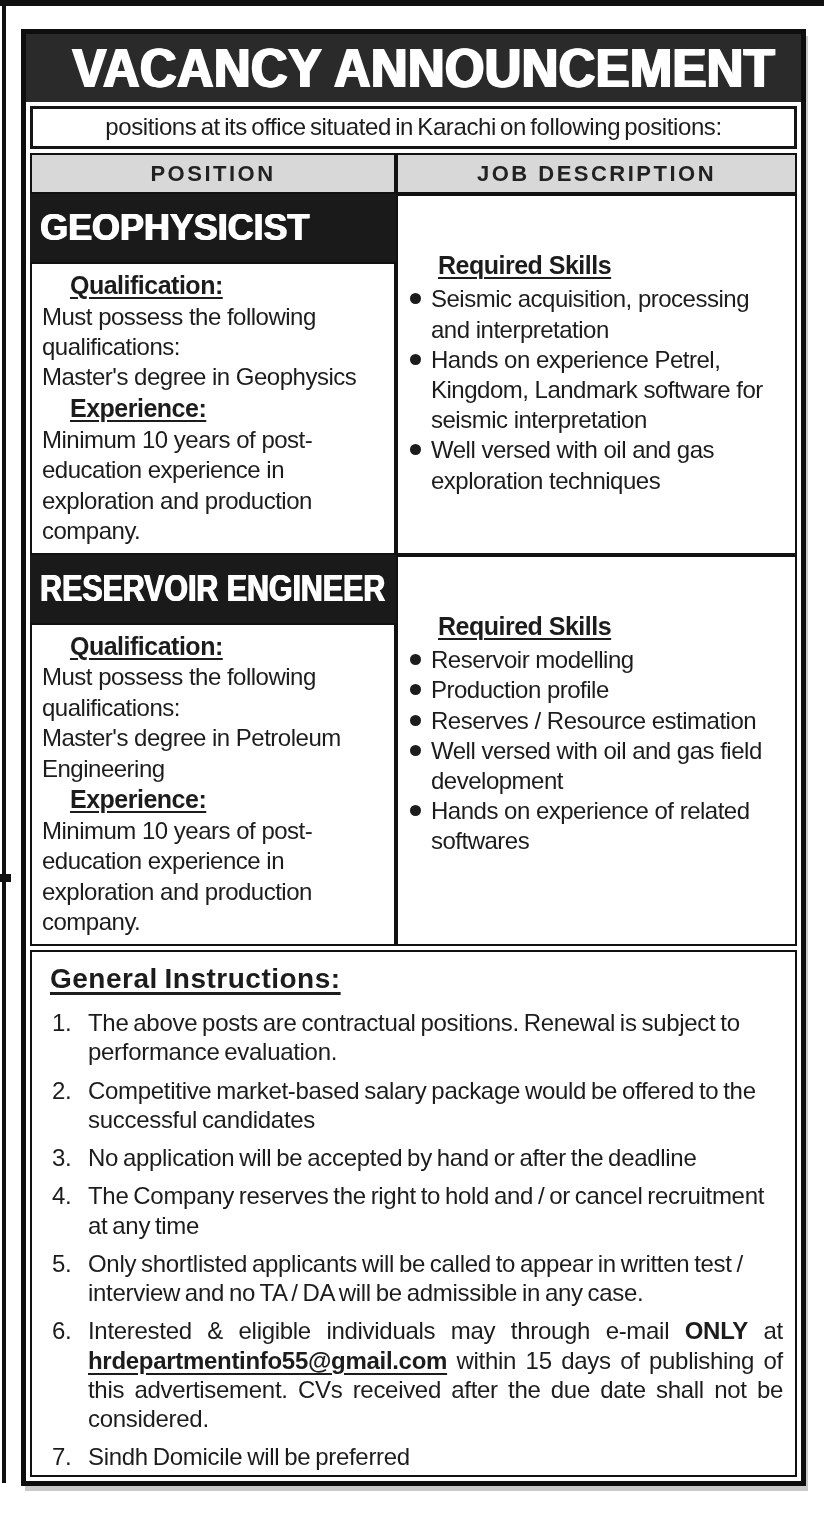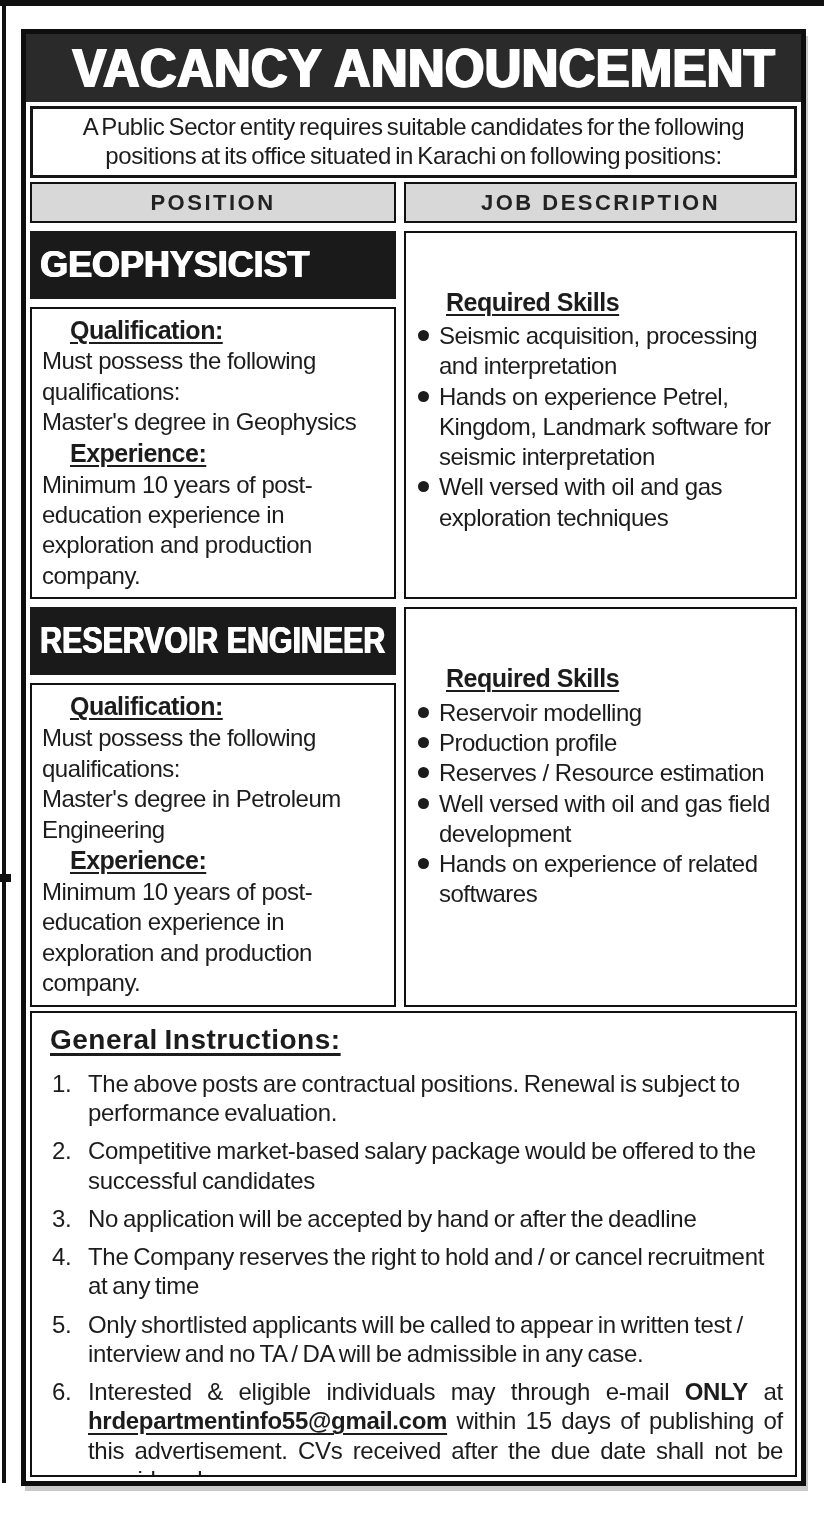--- a/index.html
+++ b/index.html
@@ -50,21 +50,21 @@
     font-size: 24px; line-height: 1.2;
     letter-spacing: -0.4px; word-spacing: -2px;
   }
   .intro-line { display: block; }
 
   .pos-table {
     flex: 0 0 auto;
     margin: 4px 4px 0 4px;
     display: grid;
     grid-template-columns: 366px 1fr;
-    gap: 8px;
+    gap: 0;
   }
   .cell { box-sizing: border-box; border: 2px solid #111111; background: #ffffff; }
   .header-cell {
     background: #d8d8d8;
     font-weight: 700; font-size: 22px; letter-spacing: 2.5px;
     text-align: center; padding: 6px 0 5px 0;
     color: #222;
   }
   .pos-banner {
     background: #1a1a1a; color: #ffffff;
@@ -138,21 +138,20 @@
 <div class="left-rule"></div>
 <div class="left-tick"></div>
 
 <div class="frame">
 
   <div class="title-banner">
     <span class="title-text">VACANCY ANNOUNCEMENT</span>
   </div>
 
   <div class="intro-box">
-    <span class="intro-line">A Public Sector entity requires suitable candidates for the following</span>
     <span class="intro-line">positions at its office situated in Karachi on following positions:</span>
   </div>
 
   <div class="pos-table">
 
     <div class="cell header-cell">POSITION</div>
     <div class="cell header-cell">JOB DESCRIPTION</div>
 
     <div class="pos-banner">
       <span class="pos-banner-text geo">GEOPHYSICIST</span>

